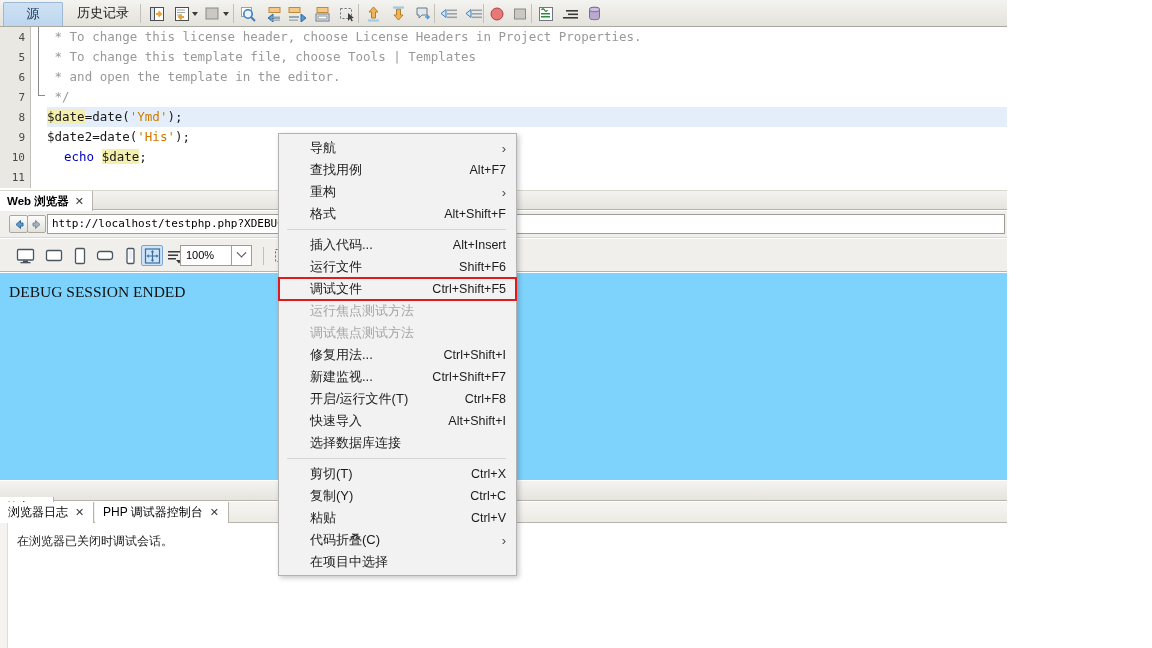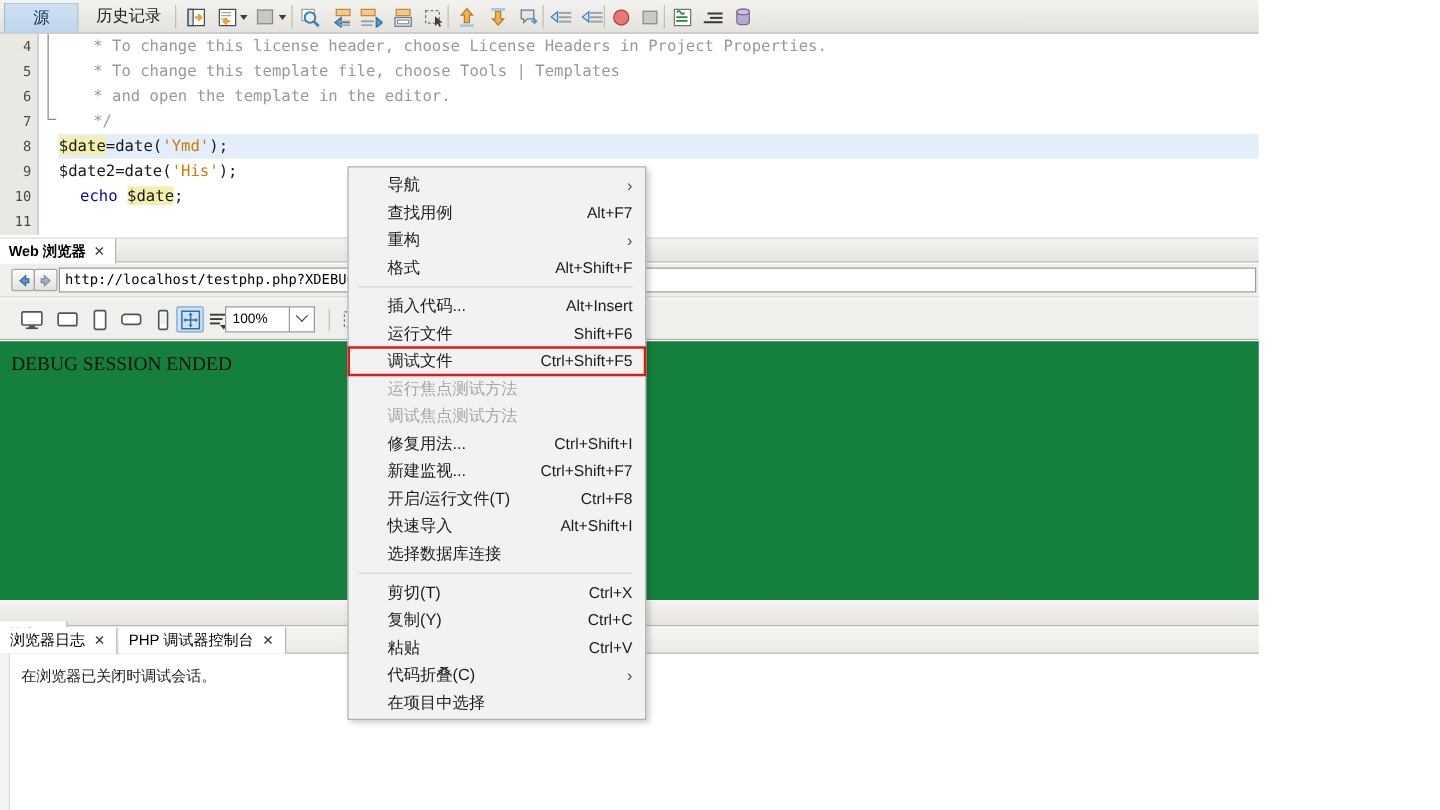--- a/index.html
+++ b/index.html
@@ -61,21 +61,21 @@
   .foldline { position:absolute; left:38px; top:0px; width:1px; height:68px; background:#8a8a8a; }
   .foldend  { position:absolute; left:38px; top:68px; width:7px; height:1px; background:#8a8a8a; }
 
   .code {
     position:absolute; left:47px; top:0; right:0; height:161px;
     font-family:"DejaVu Sans Mono", monospace; font-size:12.5px;
     white-space:pre; line-height:20px;
   }
   .cl { position:absolute; left:0; height:20px; line-height:20px; white-space:pre; }
   .hl-line { position:absolute; left:0; right:0; height:20px; background:#e4eefb; }
-  .cmt { color:#999999;margin-left:20px; }
+  .cmt { color:#999999; }
   .kw  { color:#0000c0;margin-left:17px; }
   .var { color:#1a1a1a; }
   .str { color:#ce7b00; }
   .fn  { color:#1a1a1a; }
   .mark{ background:#f5efae; }
 
   
   .bpanel { position:absolute; left:0; top:190px; width:1007px; height:290px; background:#fff; }
   .bpanel-tabs {
     position:absolute; left:0; top:0; width:1007px; height:20px;
@@ -111,21 +111,21 @@
   .zoombox {
     position:absolute; left:180px; top:6px; width:52px; height:21px;
     background:#fff; border:1px solid #9e9c95;
     font-size:11px; line-height:19px; padding-left:5px;
   }
   .zoomcaret { position:absolute; left:232px; top:6px; width:20px; height:21px;
                background:#fff; border:1px solid #9e9c95; border-left:none;
                display:flex; align-items:center; justify-content:center; }
   .chev { width:7px;height:7px;border-right:1.4px solid #444;border-bottom:1.4px solid #444;transform:rotate(45deg) translate(-2px,-2px); }
 
-  .bcontent { position:absolute; left:0; top:83px; width:1007px; height:207px; background:#15803d; }
+  .bcontent { position:absolute; left:0; top:83px; width:1007px; height:207px; background:#7dd3fc; }
   .dbgtext { position:absolute; left:9px; top:10px; font-family:"Liberation Serif", serif; font-size:15.5px; color:#111; }
 
   
   .opanel { position:absolute; left:0; top:481px; width:1007px; height:167px; background:#fff; }
   .otabs1 { position:absolute; left:0; top:0; width:1007px; height:20px;
             background: linear-gradient(to bottom,#f3f3f1,#e6e4de); border-bottom:1px solid #b6b4ad; }
   .otabs2 { position:absolute; left:0; top:21px; width:1007px; height:21px;
             background: linear-gradient(to bottom,#f6f5f2,#eceae4); border-bottom:1px solid #b6b4ad; }
   .otab {
     position:absolute; top:0; height:20px; padding:0 8px 0 7px; background:#fff;

